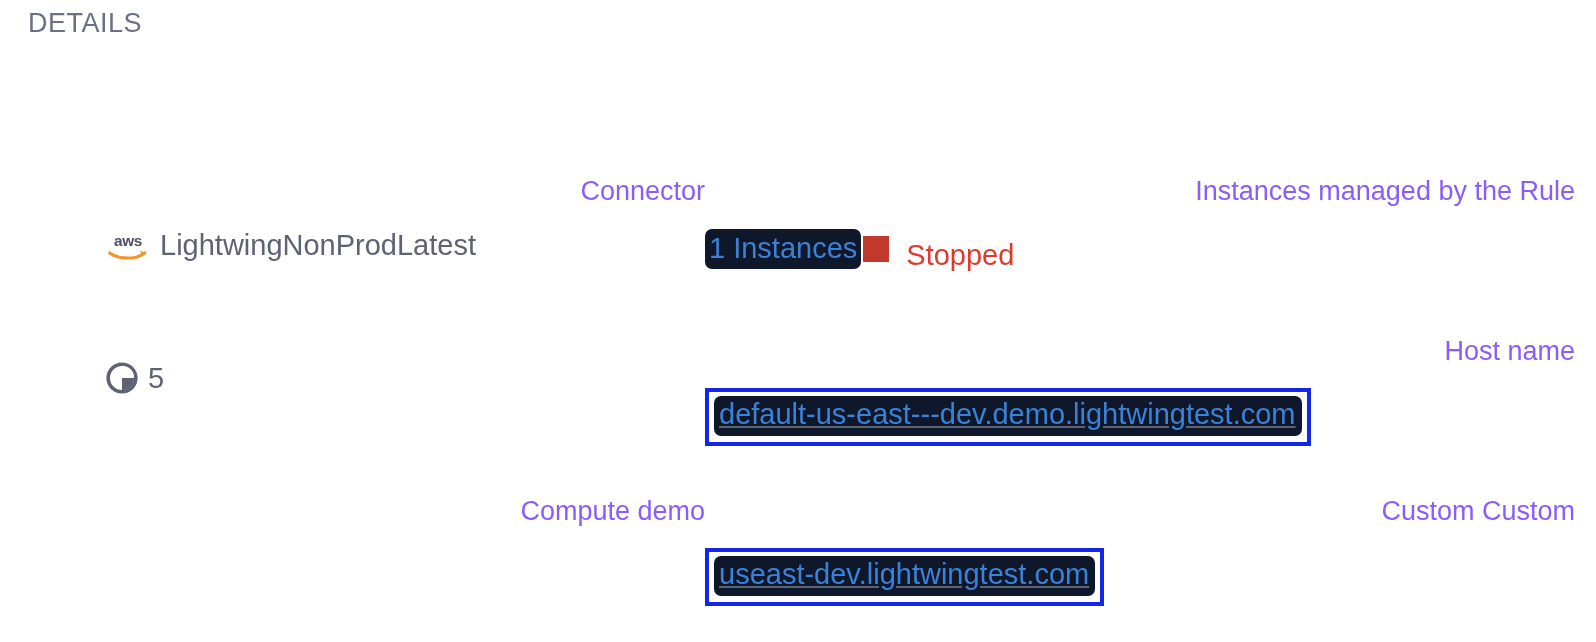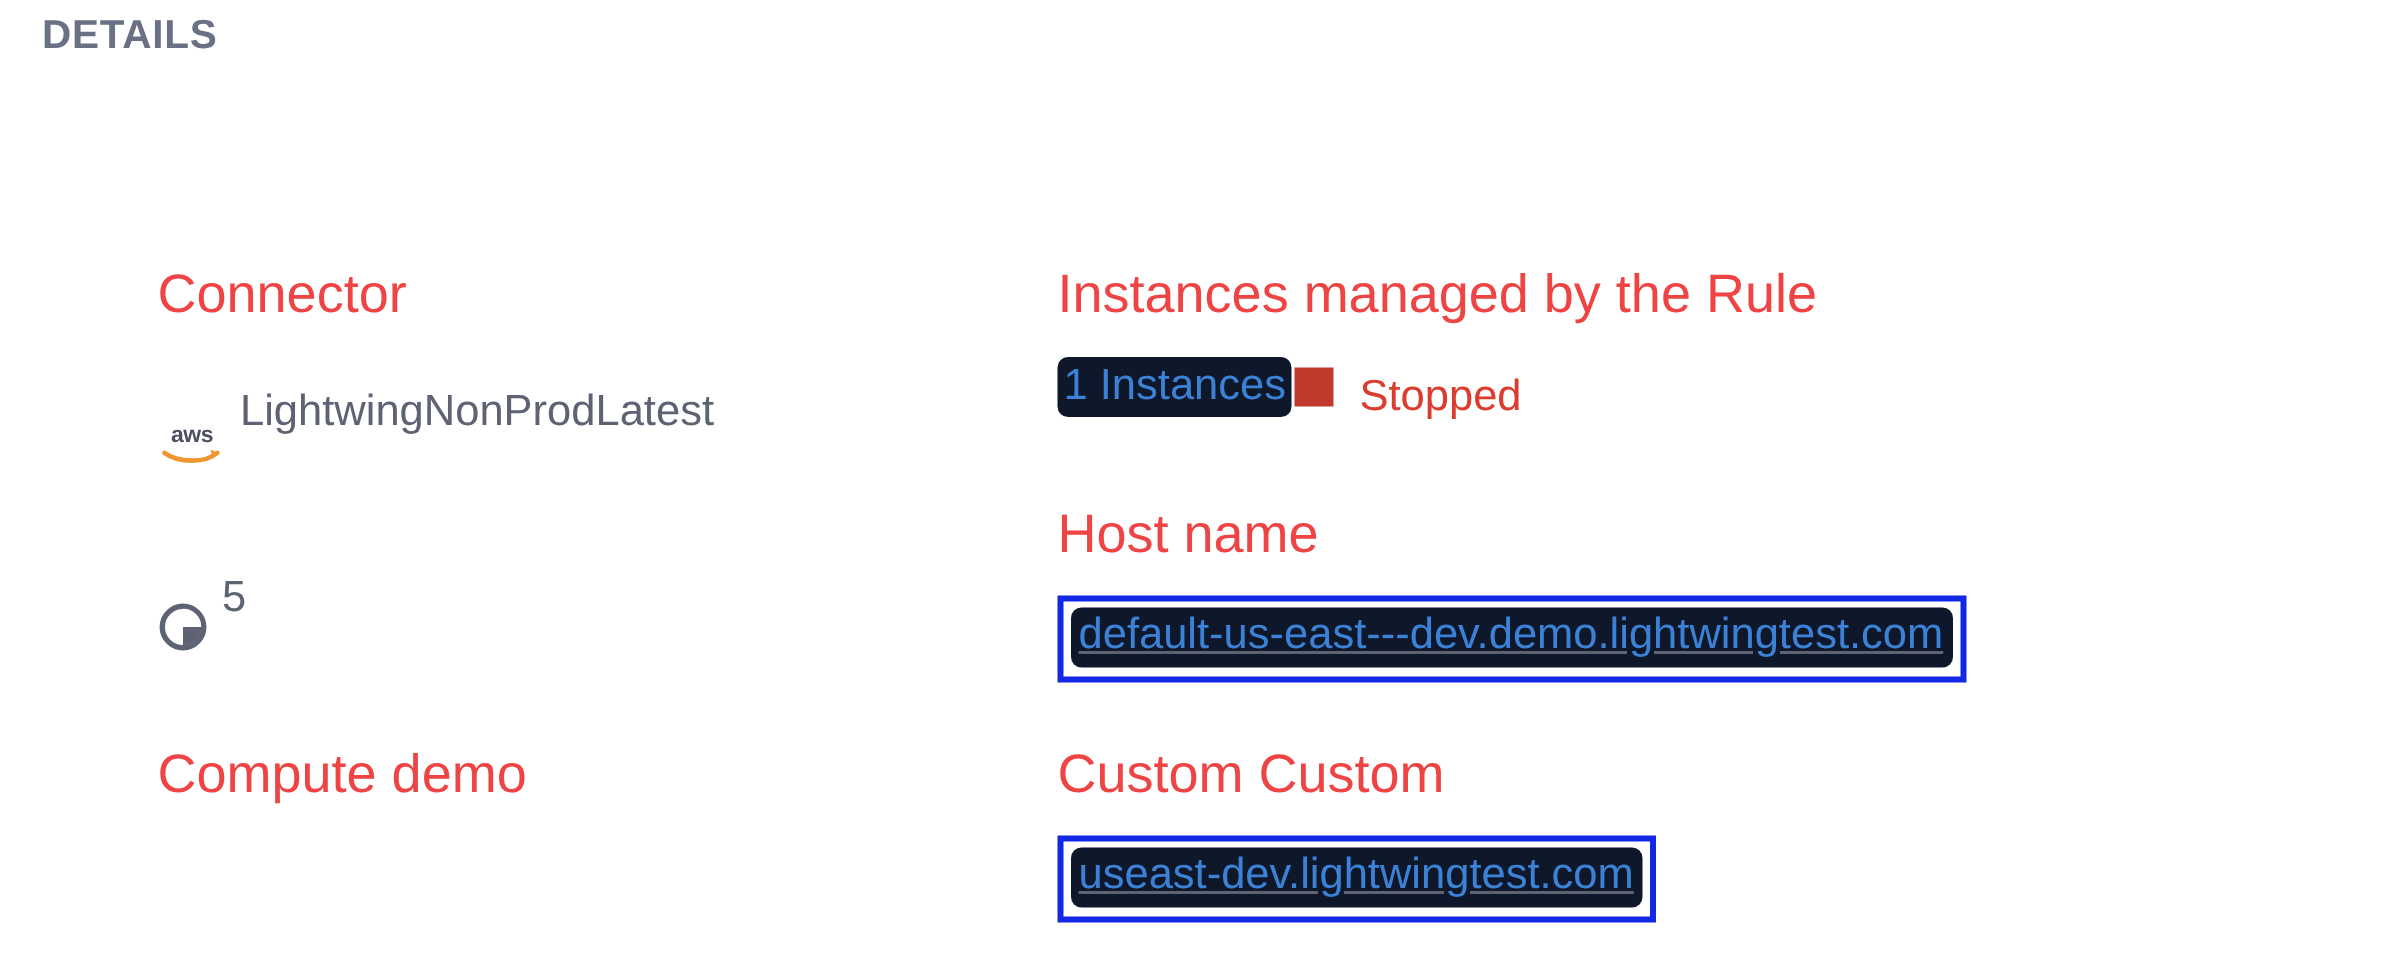--- a/index.html
+++ b/index.html
@@ -23,44 +23,45 @@
   }
 
   
   .section-title {
     position: absolute;
     left: 28px;
     top: 8px;
     font-size: 27px;
     letter-spacing: 0.5px;
     color: #6b7185;
-    font-weight: 700;
+    font-weight: 400;
     white-space: nowrap;
   }
 
   
   .details-grid {
     position: absolute;
     left: 105px;
     top: 178px;
     width: 1470px;
   }
   .details-row {
     display: flex;
     height: 160px;
   }
   .col-left  { width: 600px; flex: 0 0 600px; }
   .col-right { width: 870px; flex: 0 0 870px; }
 
   .field-label {
-    font-size: 36px;
-    color: #ef4444;
+    font-size: 27px;
+    color: #8b5cf6;
     font-weight: 400;
     line-height: 1;
     white-space: nowrap;
+    text-align: right;
   }
   .field-value {
     margin-top: 23px;
     display: flex;
     align-items: center;
     font-size: 29px;
     color: #5d6373;
     line-height: 1;
     white-space: nowrap;
   }
@@ -96,21 +97,20 @@
     display: inline-block;
     text-decoration: underline;
   }
 
   
   .icon {
     display: inline-flex;
     align-items: flex-start;
     justify-content: center;
     flex: none;
-    margin-top: 40px;
   }
 
   .aws-icon {
     width: 46px;
     height: 34px;
     margin-right: 9px;
     position: relative;
     top: 1px;
   }
   .clock-icon {

